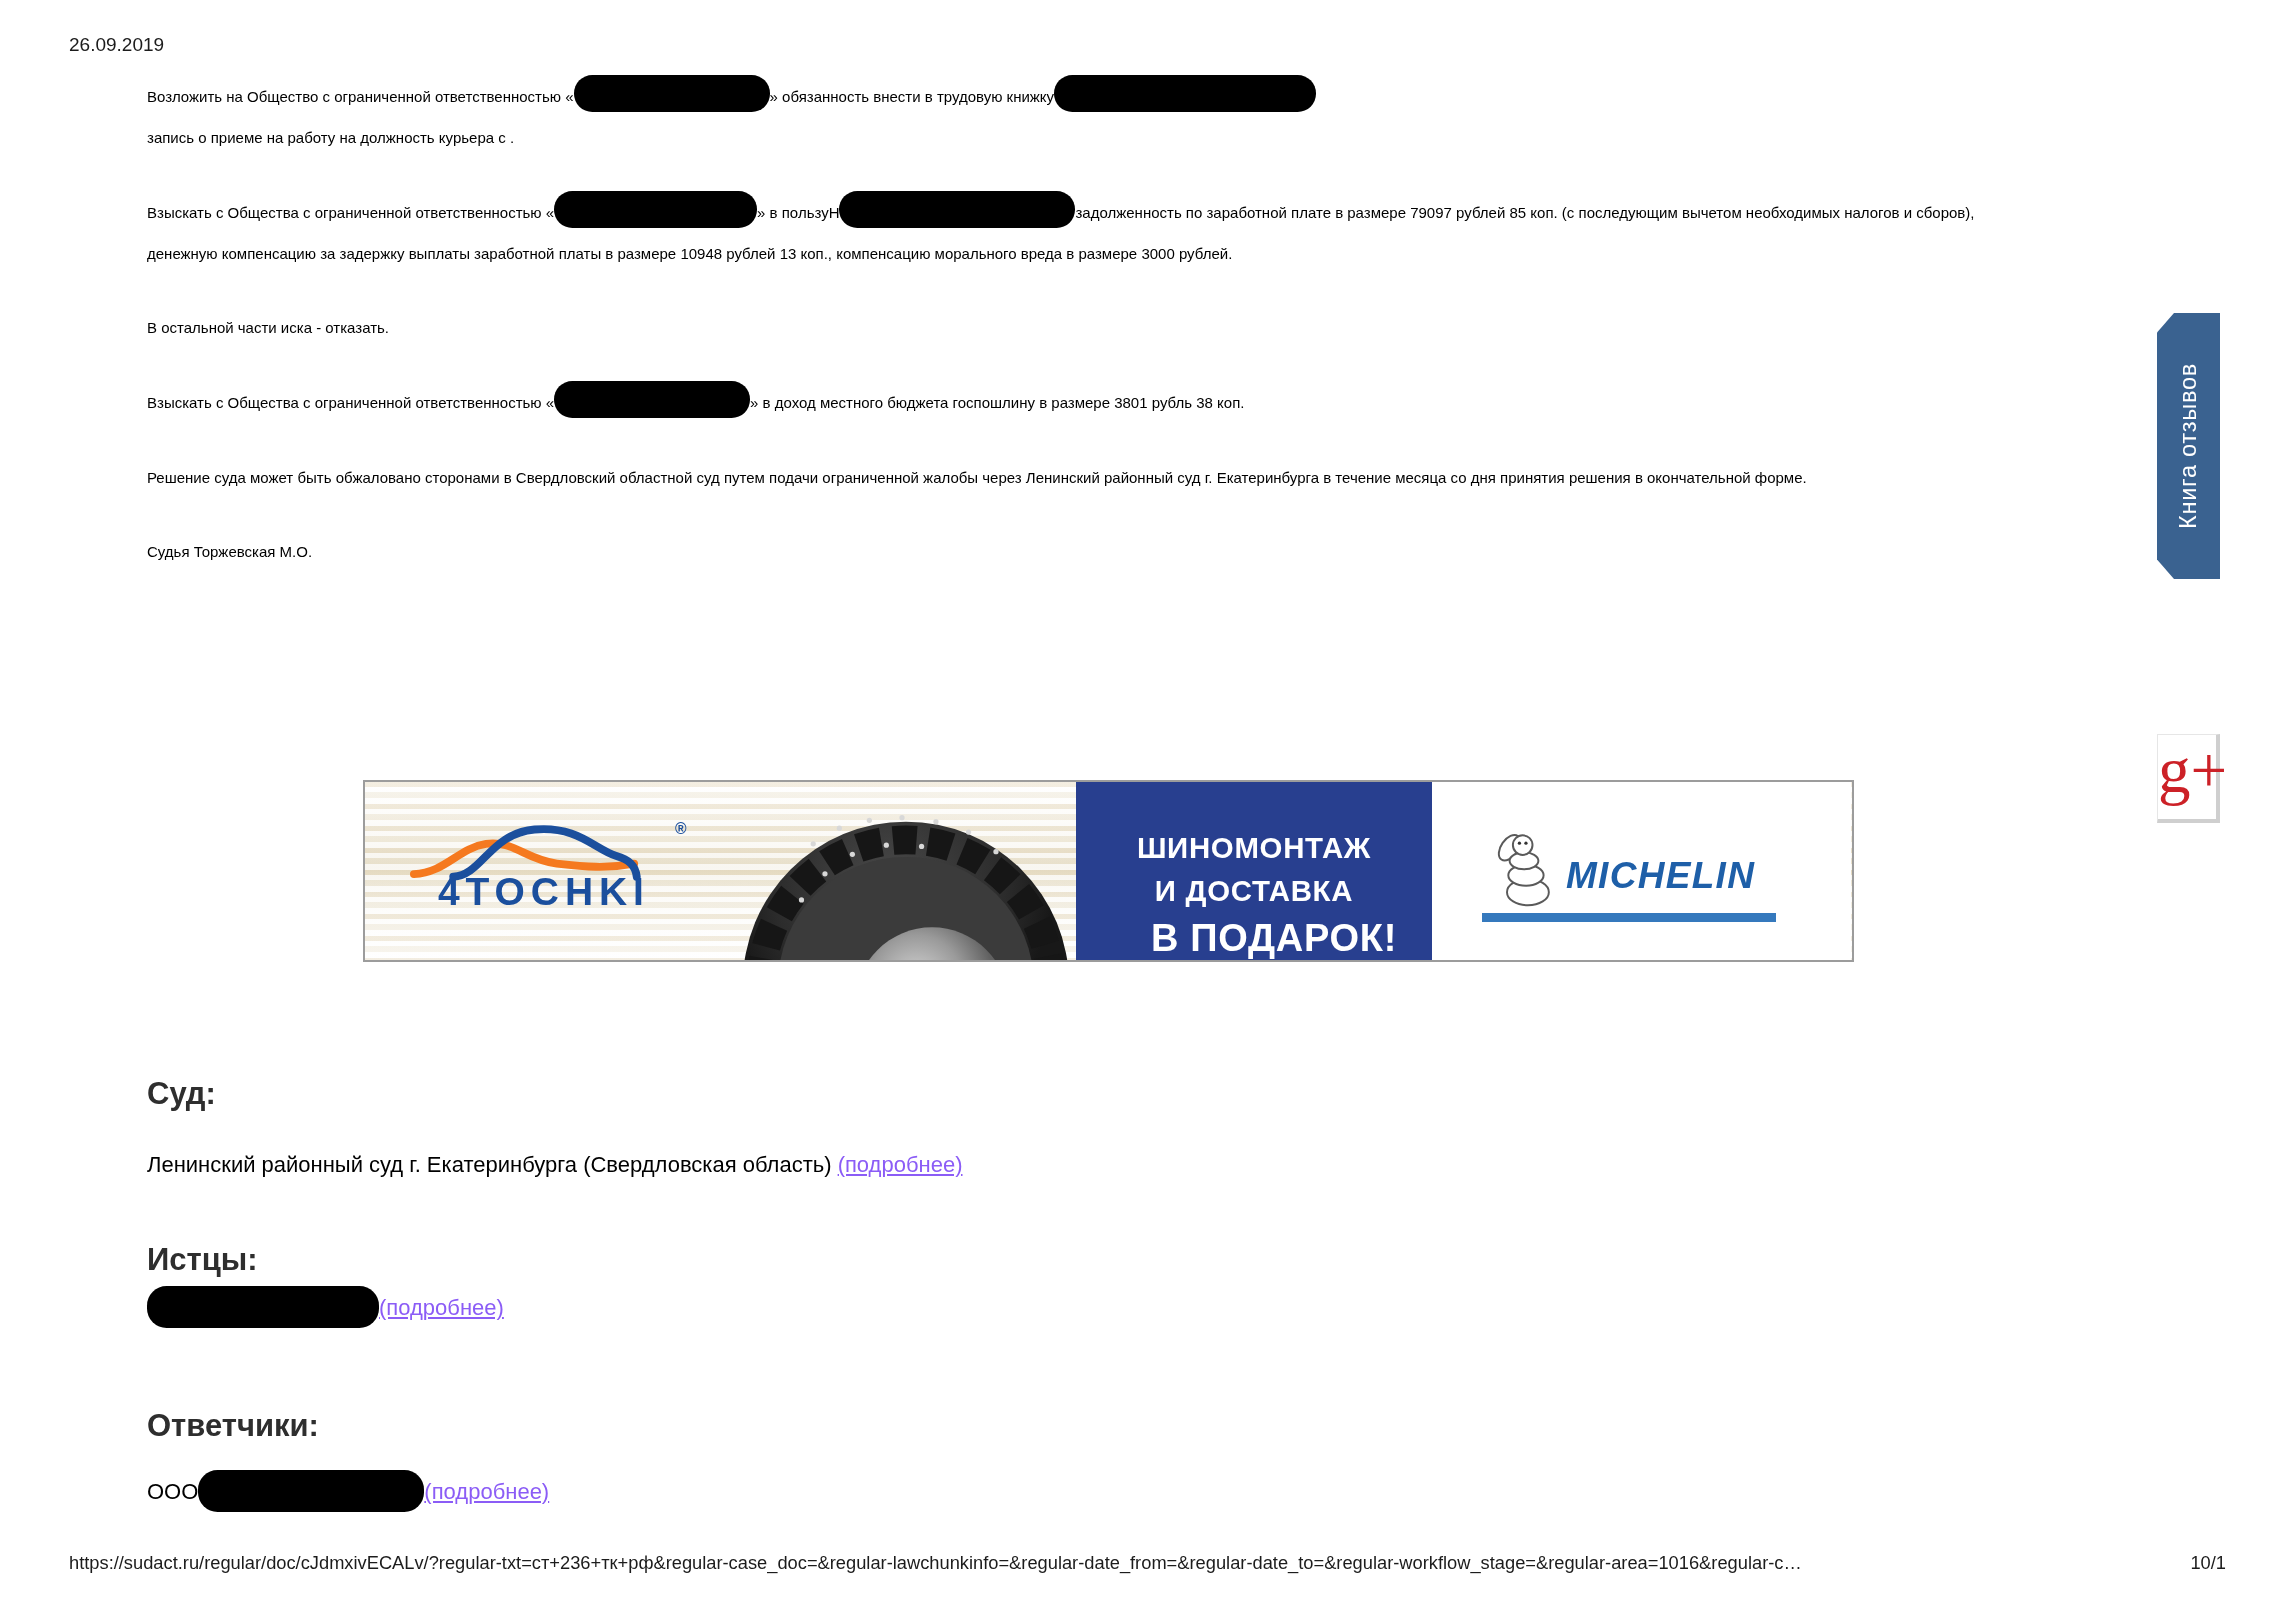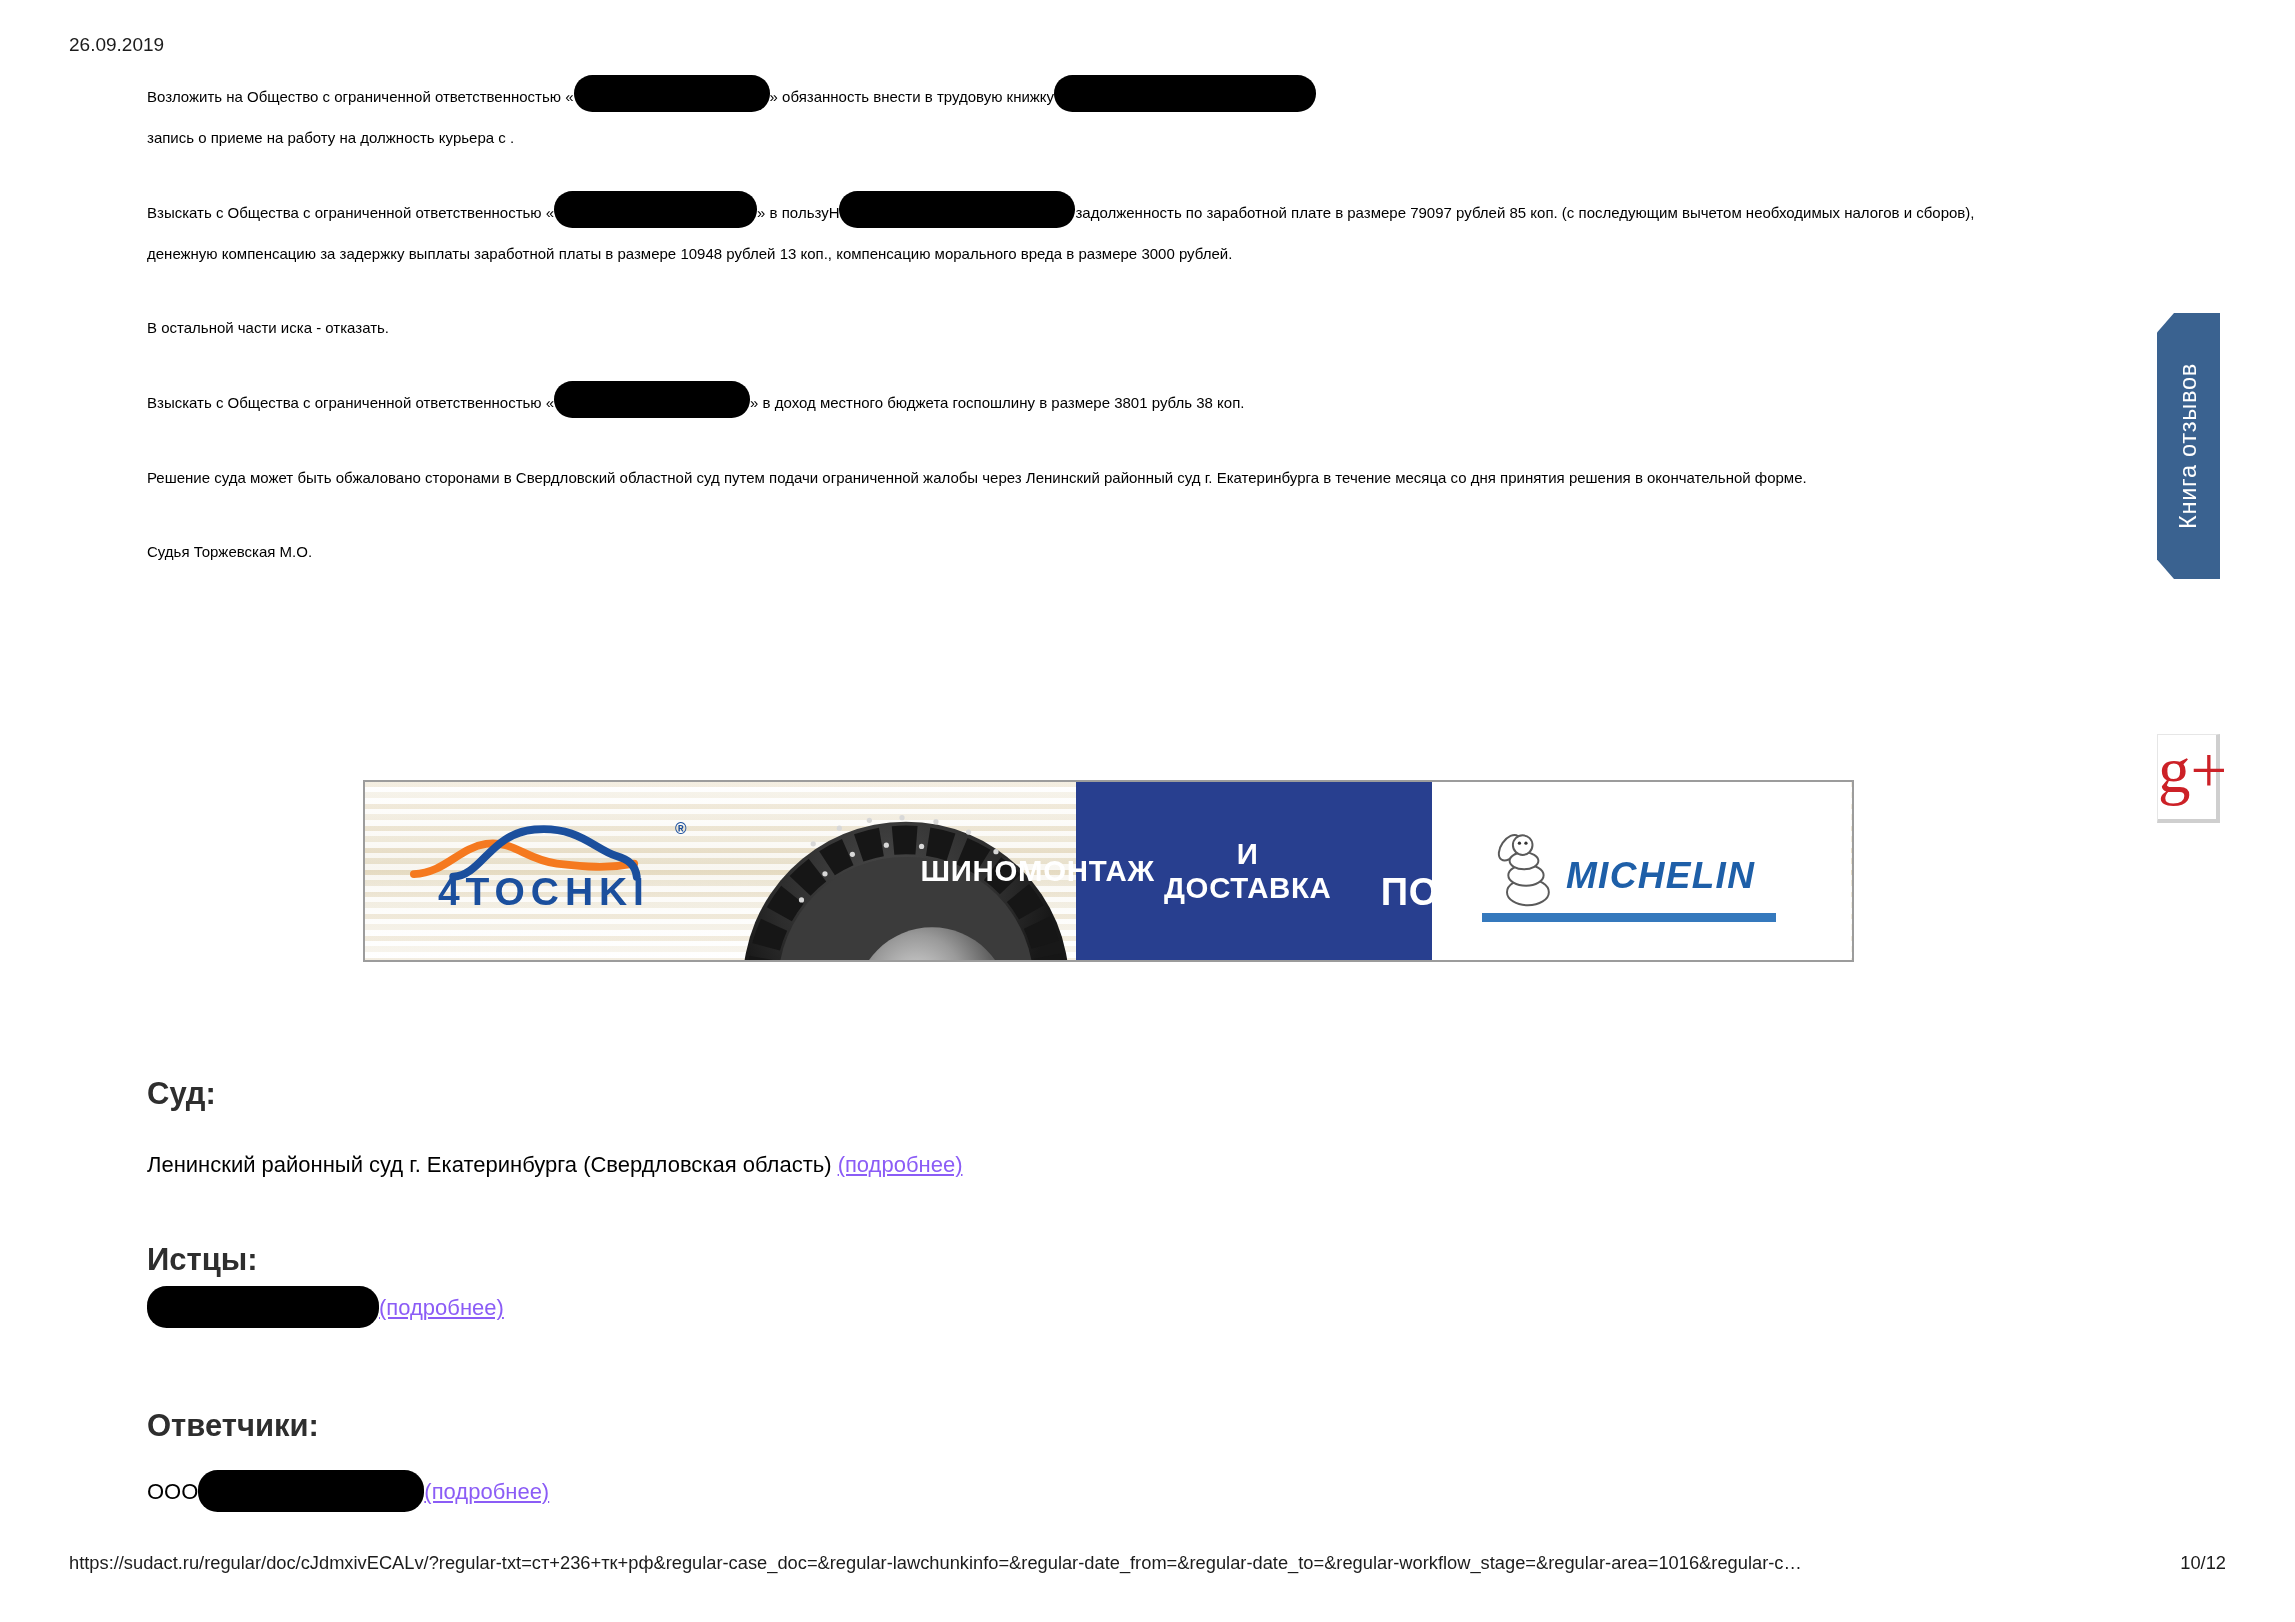--- a/index.html
+++ b/index.html
@@ -58,22 +58,22 @@
   .logo-zone{position:absolute;left:0;top:0;width:366px;height:178px;}
   .logo-swoosh{position:absolute;left:45px;top:37px;}
   .logo-reg{position:absolute;left:310px;top:38px;font-size:15.7px;color:#1b4f9d;font-weight:bold;}
   .logo-text{
     position:absolute;left:73px;top:88px;
     font-size:39px;font-weight:bold;color:#1b4f9d;letter-spacing:5.9px;
   }
   .tire{position:absolute;left:376px;top:6.5px;}
   .promo-panel{
     position:absolute;left:711px;top:0;width:356px;height:178px;
-    background:#283f8f;color:#fff;display:flex;flex-direction:row;
-    align-items:center;justify-content:center;gap:9.2px;text-align:center;
+    background:#283f8f;color:#fff;display:flex;flex-direction:column;
+    align-items:center;justify-content:flex-end;gap:9.2px;text-align:center;
   }
   .promo-l1,.promo-l2{font-size:29.4px;font-weight:bold;letter-spacing:0.7px;}
   .promo-l3{font-size:38px;font-weight:bold;letter-spacing:0.7px;margin-left:40px;}
   .michelin-zone{position:absolute;left:1067px;top:0;width:419px;height:178px;background:#fff;}
   .bibendum{position:absolute;left:58px;top:46px;}
   .michelin-text{
     position:absolute;left:134px;top:73px;
     font-size:37px;font-weight:bold;font-style:italic;color:#1e5fa8;letter-spacing:1.3px;
   }
   .michelin-bar{position:absolute;left:50px;top:131px;width:294px;height:8.5px;background:#3579bd;}
@@ -201,17 +201,17 @@
   </div>
 
   <div class="section-heading" style="top:1242px;">Истцы:</div>
   <div class="section-line party-row" style="top:1286px;"><span class="redact" style="width: 232px;"></span><span class="doc-link">(подробнее)</span></div>
 
   <div class="section-heading" style="top:1408px;">Ответчики:</div>
   <div class="section-line party-row" style="top:1470px;"><span>ООО</span><span class="redact" style="width: 226px;"></span><span class="doc-link">(подробнее)</span></div>
 
   <div class="print-footer">
     <div class="url">https://sudact.ru/regular/doc/cJdmxivECALv/?regular-txt=ст+236+тк+рф&amp;regular-case_doc=&amp;regular-lawchunkinfo=&amp;regular-date_from=&amp;regular-date_to=&amp;regular-workflow_stage=&amp;regular-area=1016&amp;regular-c…</div>
-    <div class="pageno">10/12</div>
+    <div class="pageno">10/1</div>
   </div>
 
 </div>
 
 
 </body></html>

